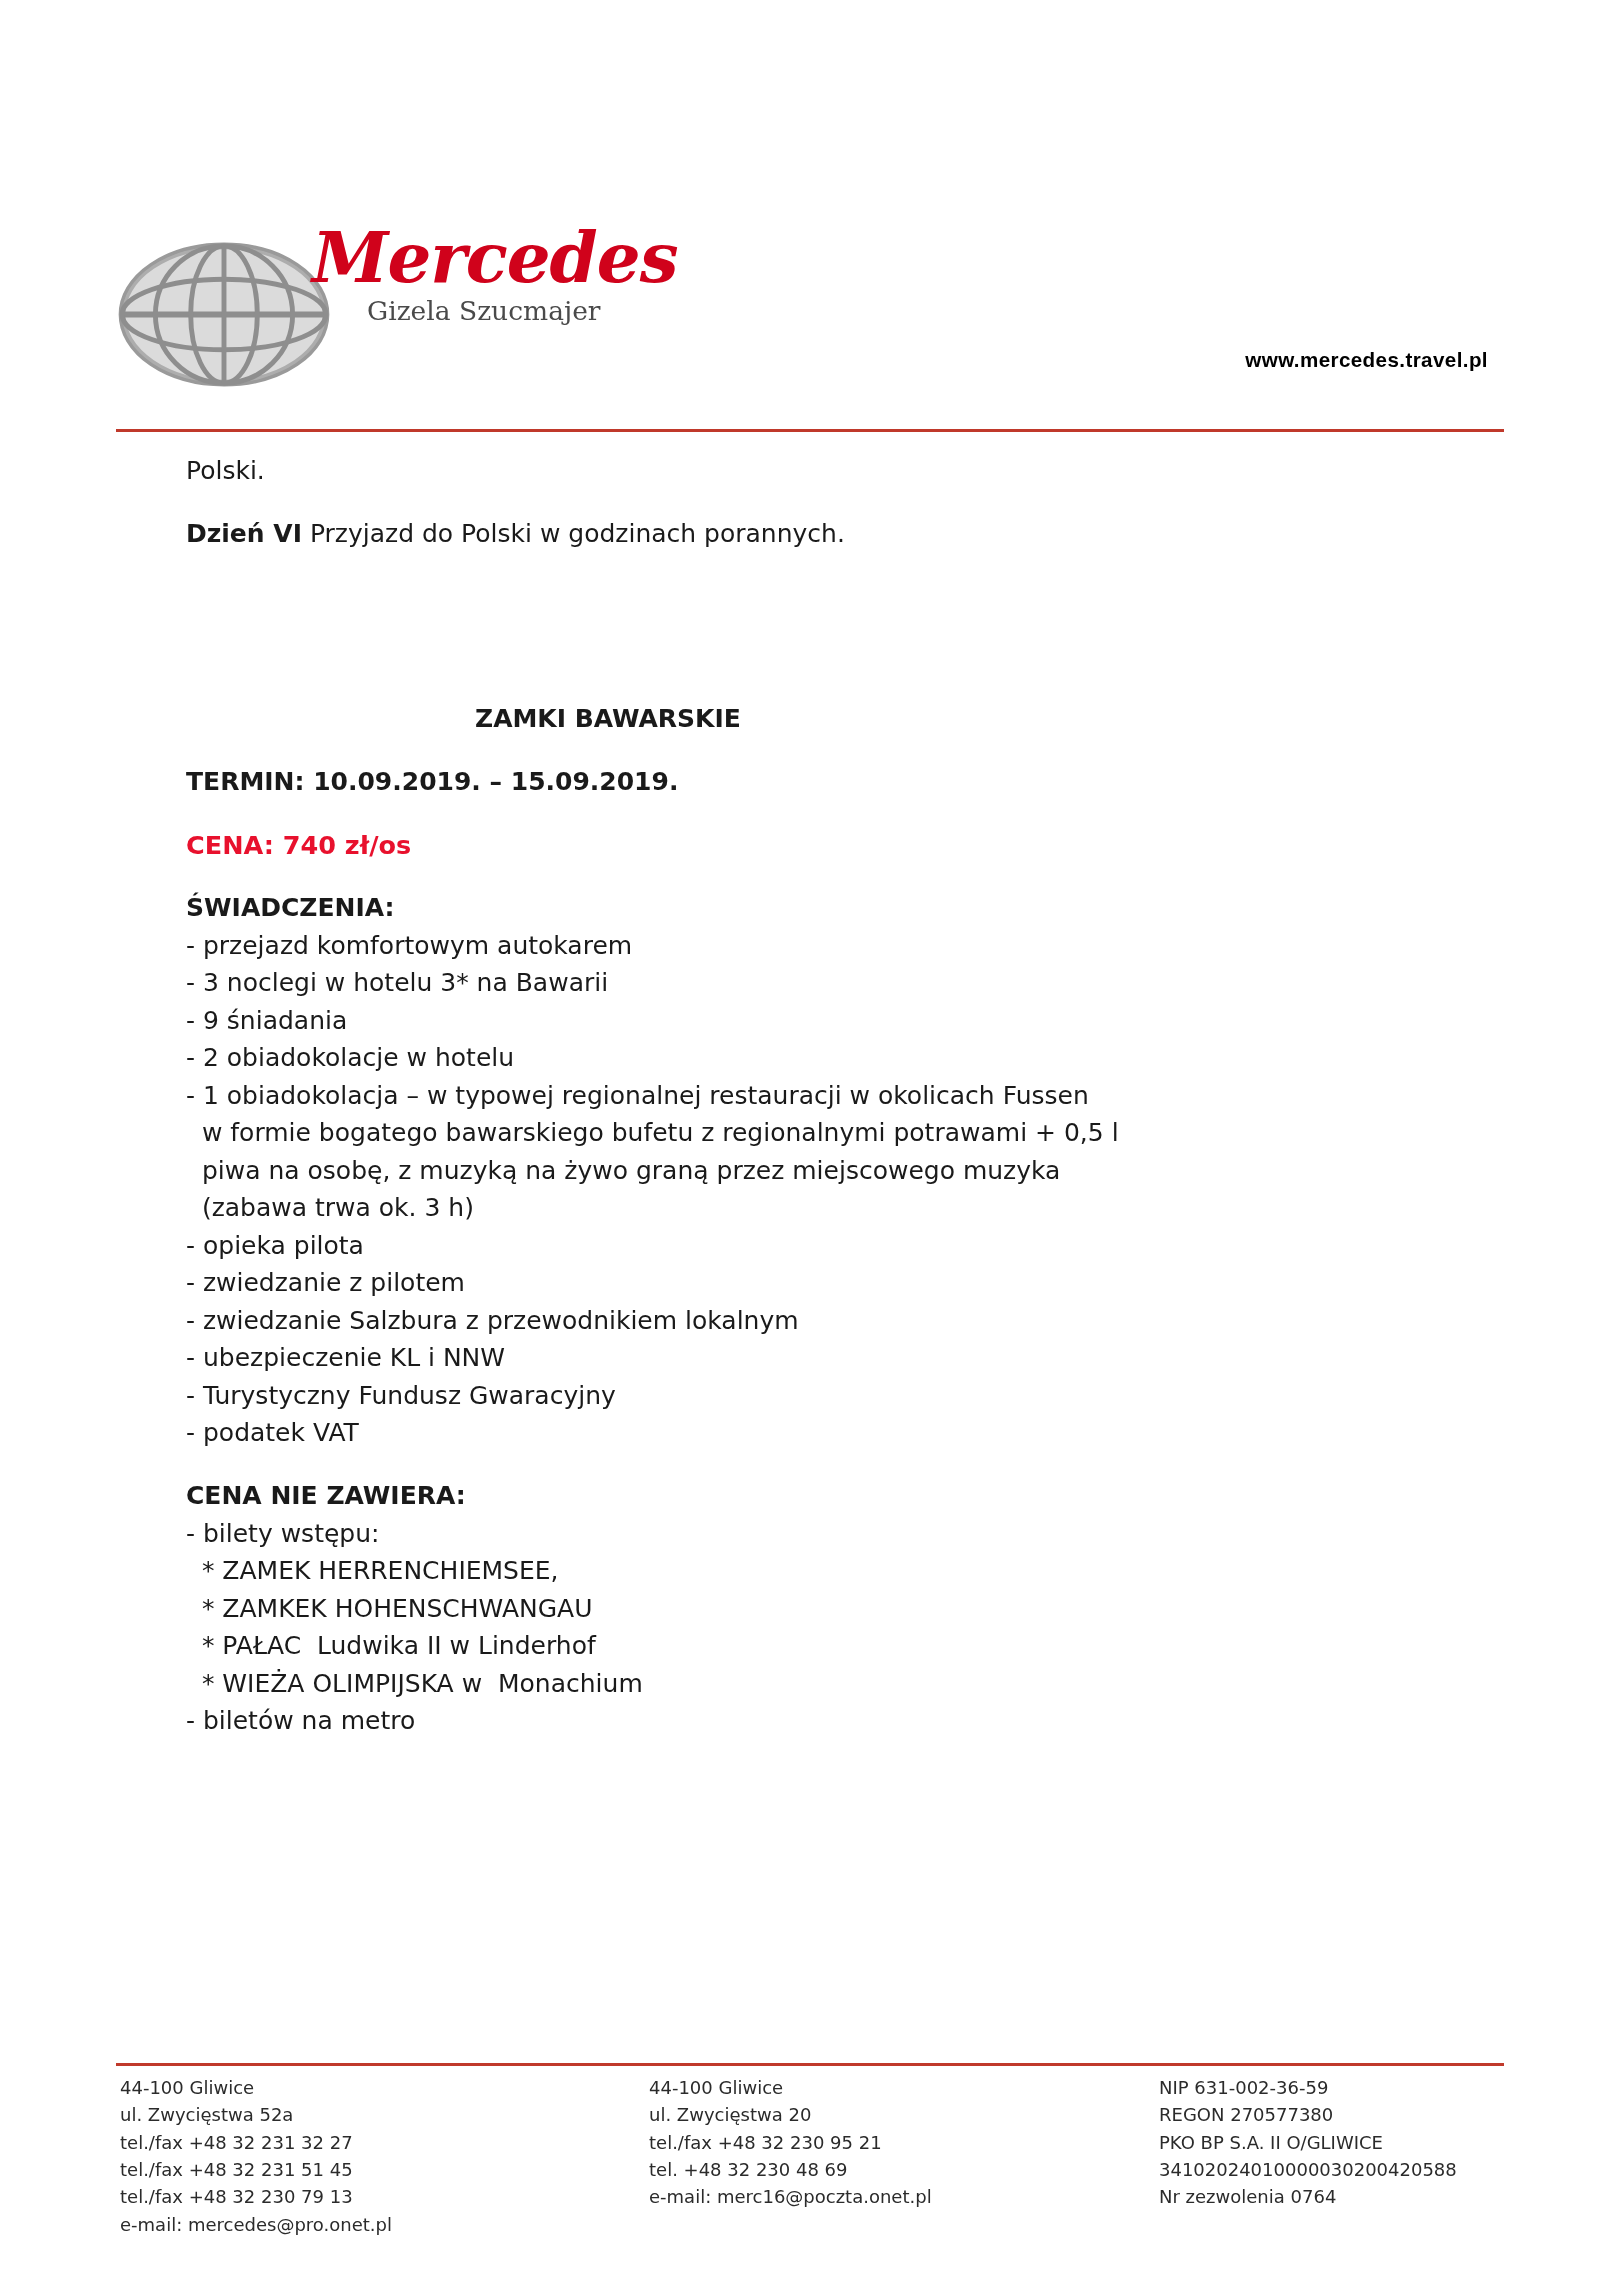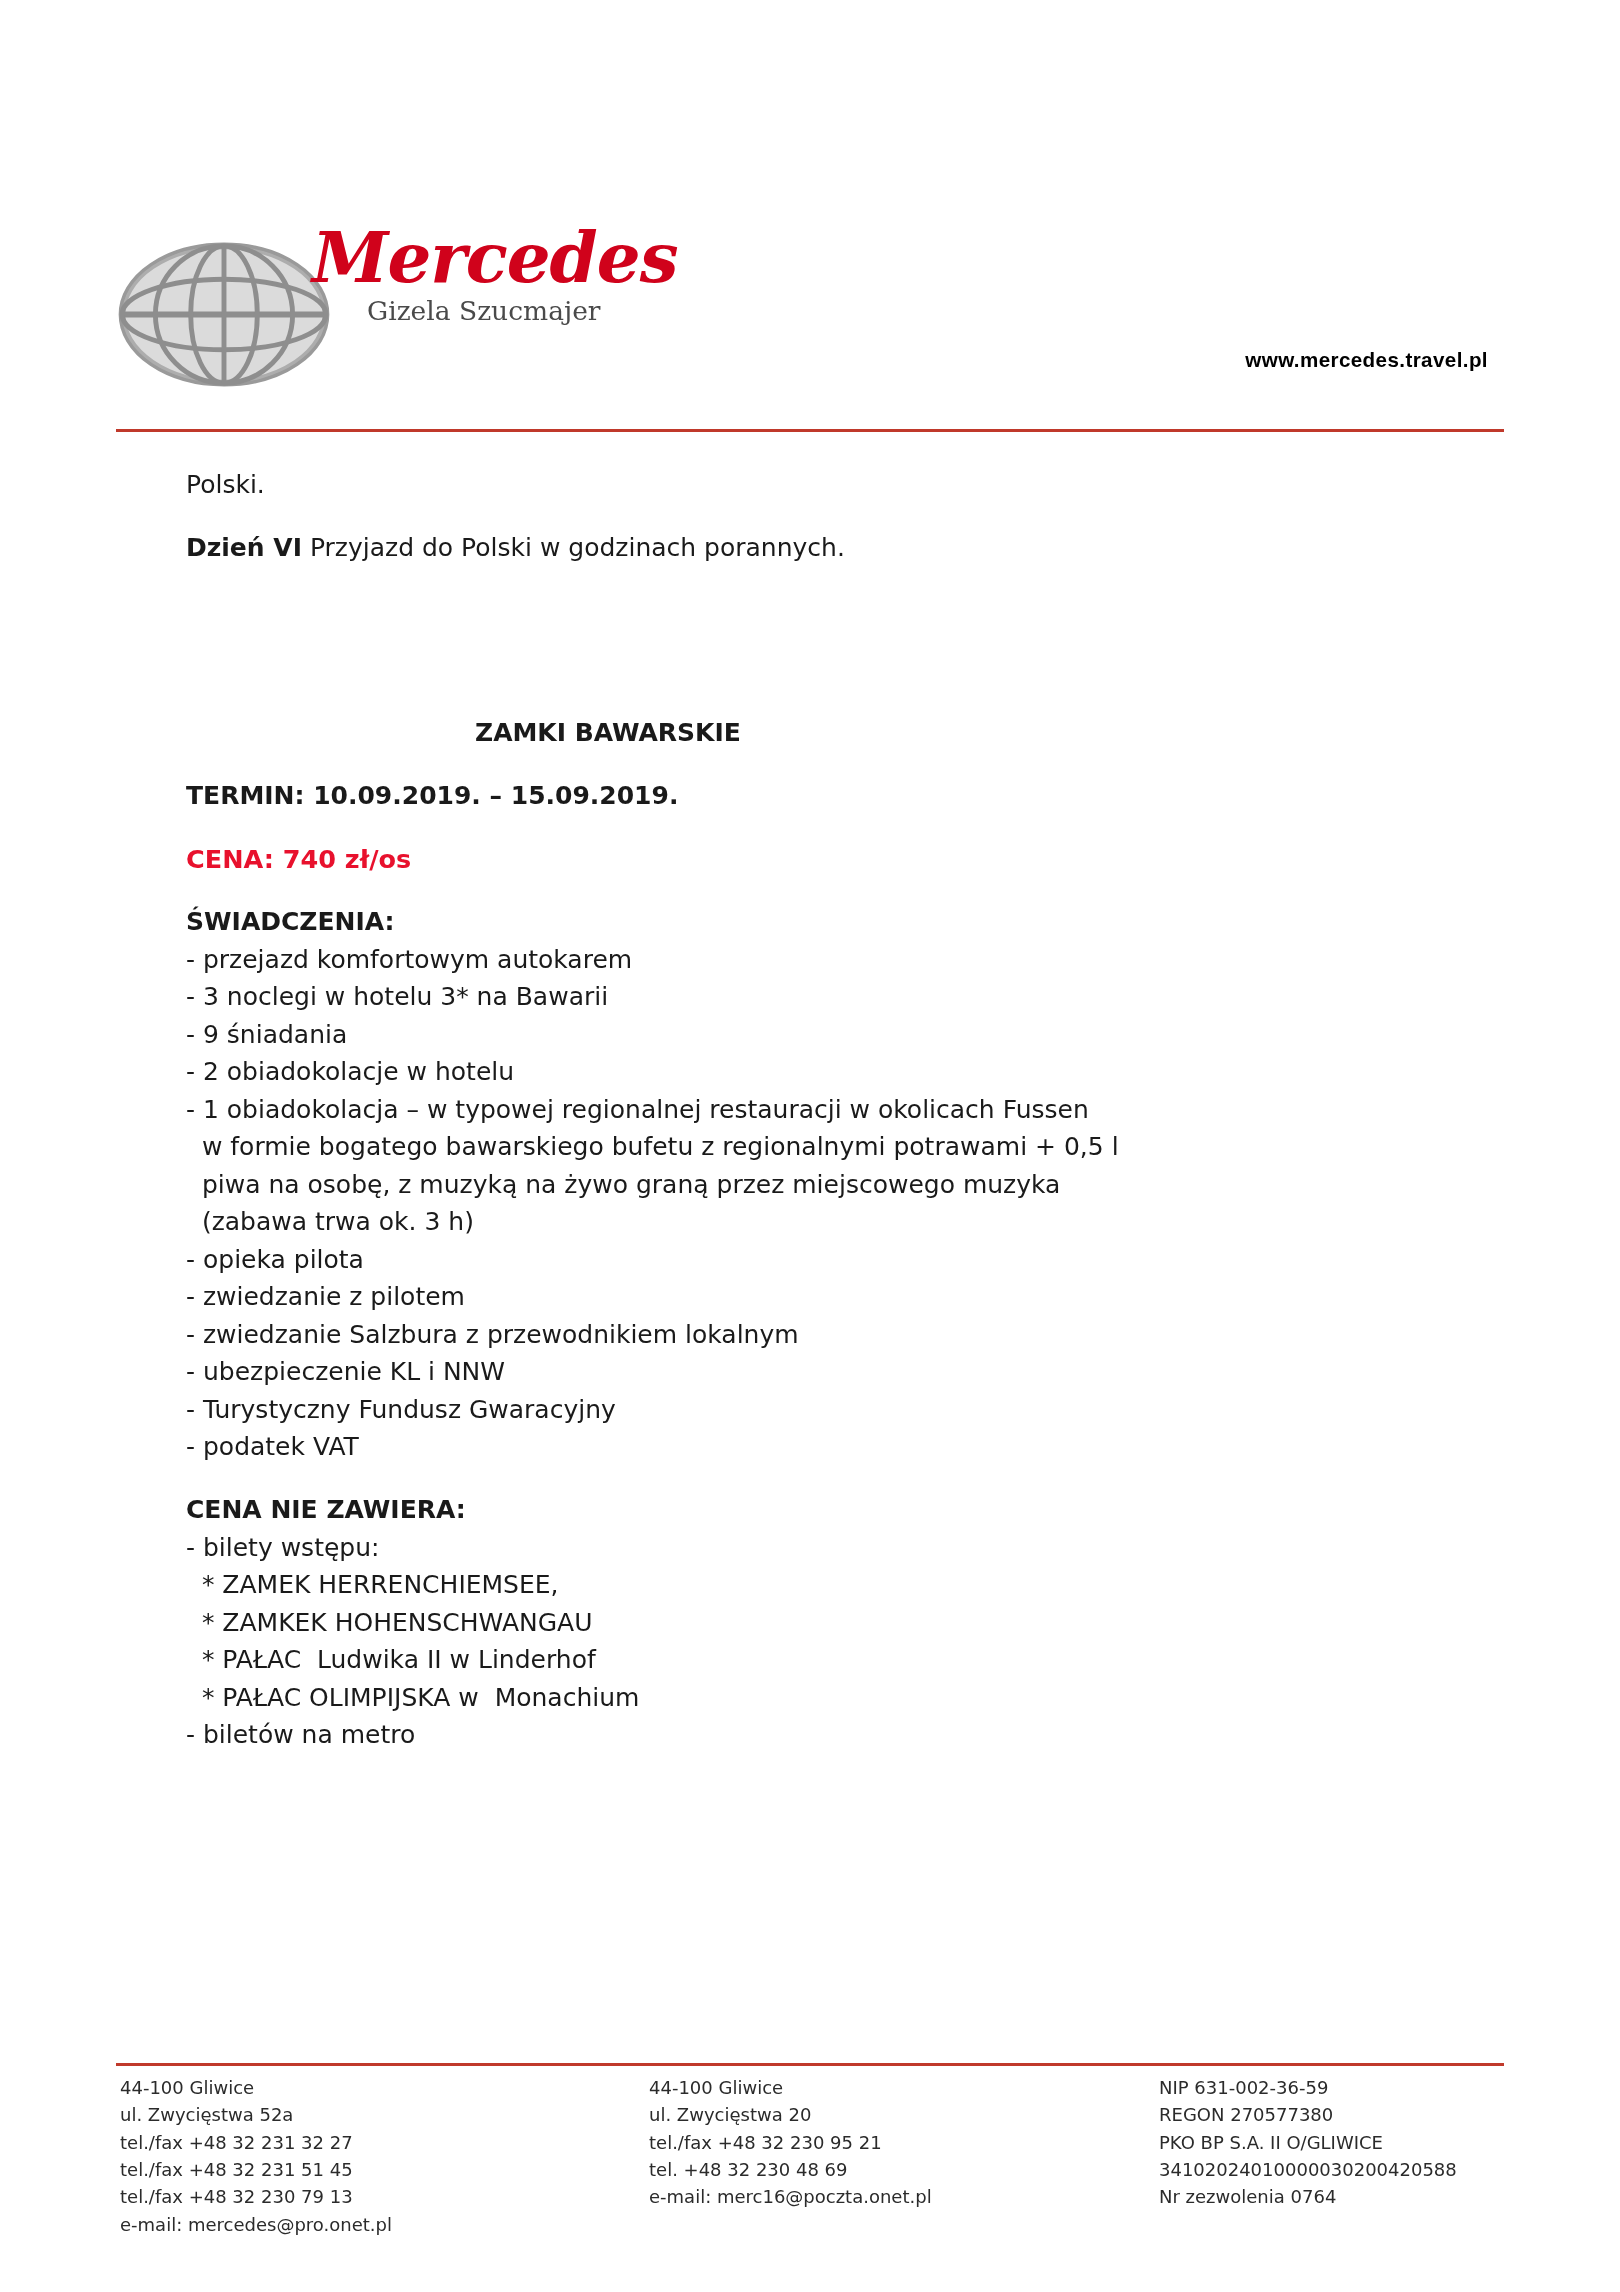--- a/index.html
+++ b/index.html
@@ -90,21 +90,21 @@
     top: 429px;
     left: 116px;
     right: 116px;
     height: 2.9px;
     background: #c0392b;
   }
 
   
   .content {
     position: absolute;
-    top: 466px;
+    top: 452px;
     left: 186px;
     right: 118px;
     font-size: 25px;
     line-height: 1.5;
     color: #1a1a1a;
   }
   .para {
     margin: 0 0 0 0;
   }
   .gap-sm { height: 25.5px; }
@@ -228,21 +228,21 @@
     </ul>
 
     <div class="gap-sm"></div>
 
     <div class="section-head">CENA NIE ZAWIERA:</div>
     <ul class="plain">
       <li>- bilety wstępu:</li>
       <li>  * ZAMEK HERRENCHIEMSEE,</li>
       <li>  * ZAMKEK HOHENSCHWANGAU</li>
       <li>  * PAŁAC  Ludwika II w Linderhof</li>
-      <li>  * PAŁAC OLIMPIJSKA w  Monachium</li>
+      <li>  * WIEŻA OLIMPIJSKA w  Monachium</li>
       <li>- biletów na metro</li>
     </ul>
 
   </div>
 
   <div class="rule-bottom"></div>
   <div class="footer">
     <div class="footer-col c1">
       <div>44-100 Gliwice</div>
       <div>ul. Zwycięstwa 52a</div>

